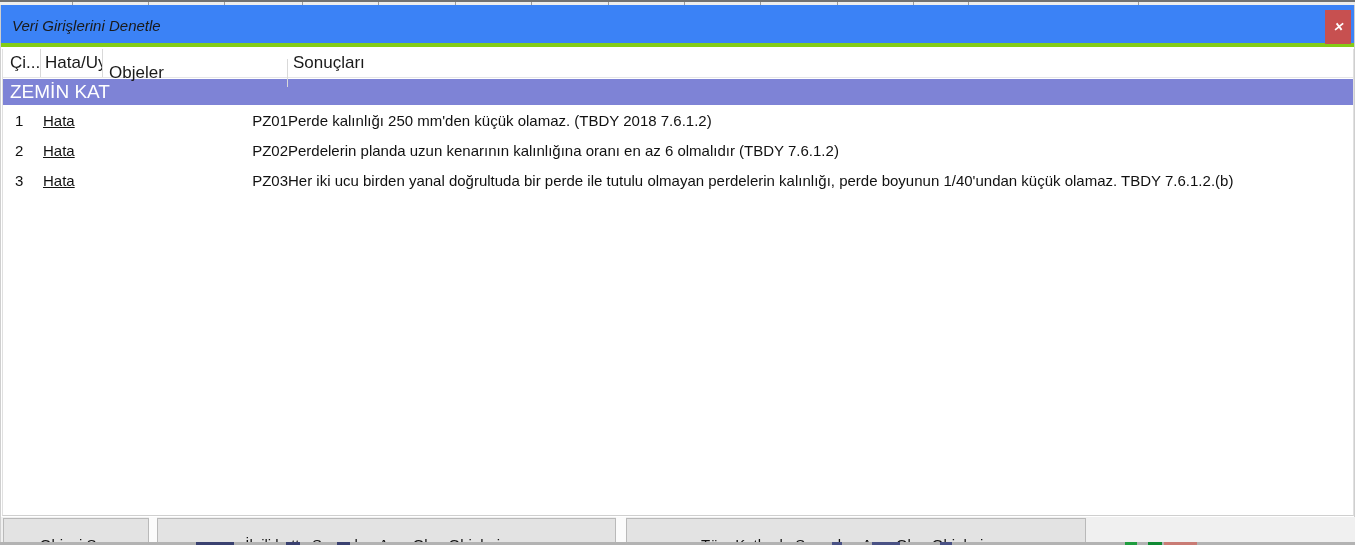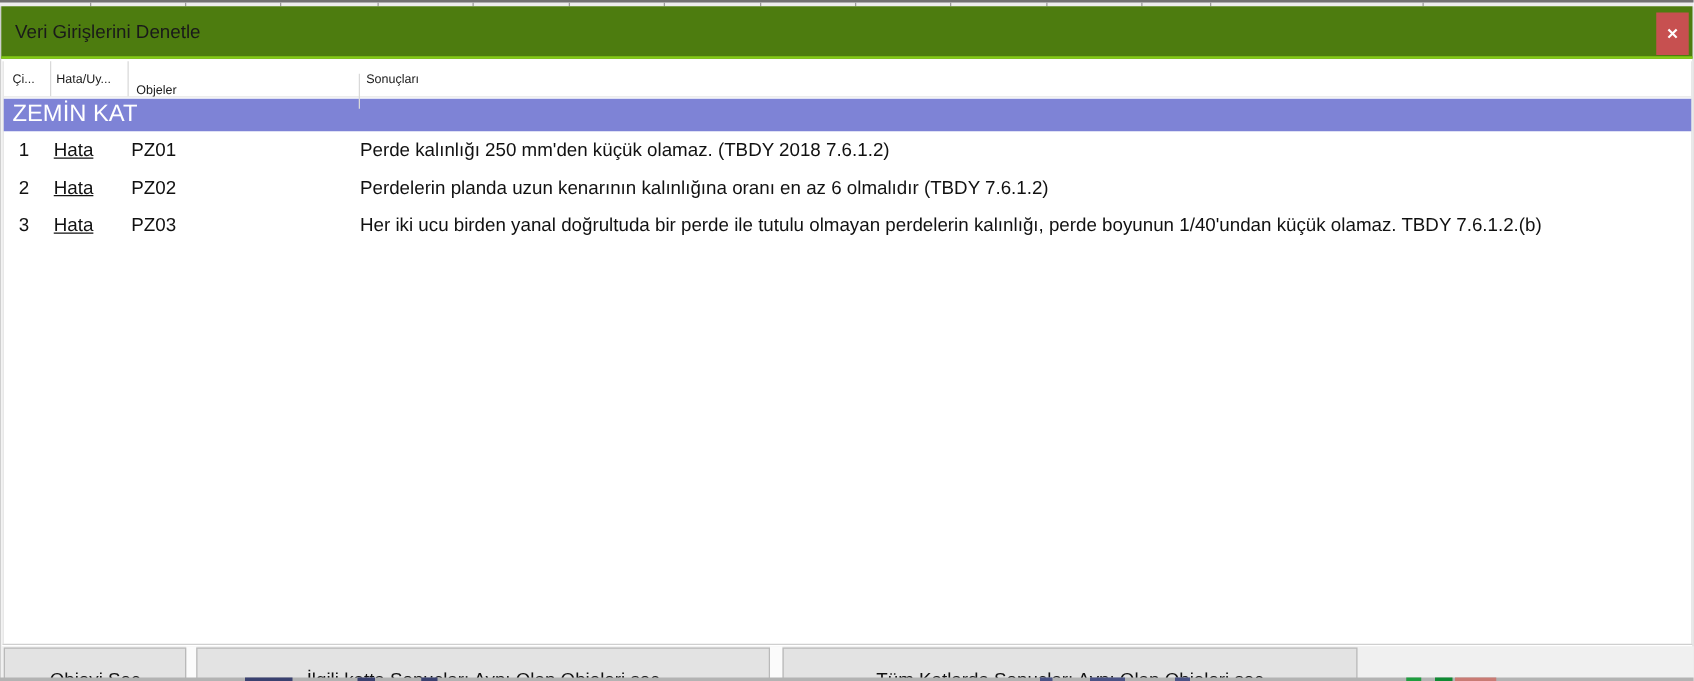--- a/index.html
+++ b/index.html
@@ -15,21 +15,21 @@
   .bg-strip .tick { position:absolute; top:0; width:1px; height:5px; background:#9b9b9b; }
 
   
   .dialog {
     position:absolute; left:0; top:5px; width:1355px; height:540px;
     background:#ffffff; border-left:1px solid #cfcfcf; border-right:1px solid #cfcfcf;
   }
 
   .titlebar {
     position:absolute; left:0; top:0; width:100%; height:42px;
-    background:#4d7c0f; border-bottom:2px solid #84cc16;
+    background:#3b82f6; border-bottom:4px solid #84cc16;font-style:italic;
   }
   .title-text {
     position:absolute; left:11px; top:12px; font-size:15px; color:#1a1a1a;
   }
   .close-btn {
     position:absolute; right:3px; top:5px; width:26px; height:34px;
     background:#c75050; color:#ffffff; font-size:12px; font-weight:bold;
     display:flex; align-items:center; justify-content:center; cursor:pointer;
     line-height:1;
   }
@@ -38,37 +38,37 @@
   .list {
     position:absolute; left:1px; top:44px; width:1352px; height:467px;
     background:#ffffff; border-left:1px solid #e0e0e0; border-right:1px solid #e0e0e0;
     border-bottom:1px solid #cfcfcf;
   }
   .grid-row { display:grid; grid-template-columns:38px 62px 185px 1fr; align-items:center; }
 
   .header-row { height:29px; border-bottom:1px solid #e6e6e6; }
   .header-cell {
     height:100%; display:flex; align-items:center;
-    font-size:10px; color:#1a1a1a; border-right:1px solid #d9d9d9;
+    font-size:17px; color:#1a1a1a; border-right:1px solid #d9d9d9;
     padding-left:7px; white-space:nowrap; overflow:hidden;
   }
   .header-cell:last-child { border-right:none; padding-left:5px; }
   .header-cell.c2 { padding-left:4px; }
   .header-cell.c3 { padding-left:6px;margin-top:19px; }
 
   .group-row {
     height:26px; margin-top:1px; background:#7e83d6; color:#ffffff;
     font-size:19px; display:flex; align-items:center; padding-left:7px;
   }
 
   .data-row { height:30px; font-size:15px; color:#111111; cursor:default; }
   .data-row .cell { white-space:nowrap; overflow:hidden; }
   .cell-no   { padding-left:12px; }
   .cell-type { padding-left:2px;text-decoration:underline; }
-  .cell-obj  { padding-left:2px; }
+  .cell-obj  { padding-left:2px;text-align:right; }
   .cell-res  { padding-left:0px; }
 
   
   .button-bar {
     position:absolute; left:0; top:512px; width:1355px; height:33px;
     background:#f0f0f0;
   }
   .bar-gap { position:absolute; top:0; height:33px; background:#fbfbfb; }
   .win-btn {
     position:absolute; top:1px; height:40px;

